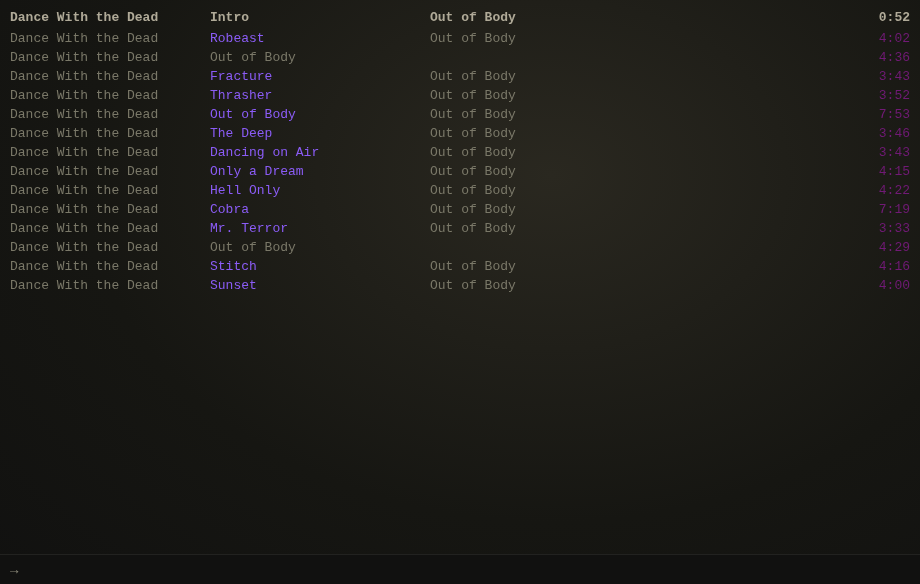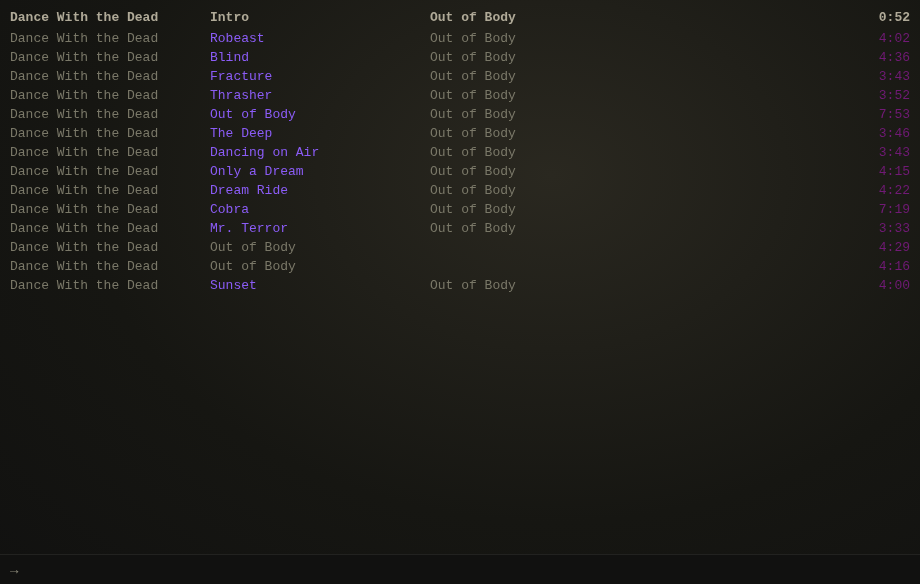--- a/index.html
+++ b/index.html
@@ -94,21 +94,20 @@
     <div class="col-duration">0:52</div>
   </div>
 <div class="track-row">
       <div class="col-artist">Dance With the Dead</div>
       <div class="col-title">Robeast</div>
       <div class="col-album">Out of Body</div>
       <div class="col-duration">4:02</div>
     </div>
     <div class="track-row">
       <div class="col-artist">Dance With the Dead</div>
-      <div class="col-title">Blind</div>
       <div class="col-album">Out of Body</div>
       <div class="col-duration">4:36</div>
     </div>
     <div class="track-row">
       <div class="col-artist">Dance With the Dead</div>
       <div class="col-title">Fracture</div>
       <div class="col-album">Out of Body</div>
       <div class="col-duration">3:43</div>
     </div>
     <div class="track-row">
@@ -136,21 +135,21 @@
       <div class="col-duration">3:43</div>
     </div>
     <div class="track-row">
       <div class="col-artist">Dance With the Dead</div>
       <div class="col-title">Only a Dream</div>
       <div class="col-album">Out of Body</div>
       <div class="col-duration">4:15</div>
     </div>
     <div class="track-row">
       <div class="col-artist">Dance With the Dead</div>
-      <div class="col-title">Dream Ride</div>
+      <div class="col-title">Hell Only</div>
       <div class="col-album">Out of Body</div>
       <div class="col-duration">4:22</div>
     </div>
     <div class="track-row">
       <div class="col-artist">Dance With the Dead</div>
       <div class="col-title">Cobra</div>
       <div class="col-album">Out of Body</div>
       <div class="col-duration">7:19</div>
     </div>
     <div class="track-row">
@@ -159,20 +158,21 @@
       <div class="col-album">Out of Body</div>
       <div class="col-duration">3:33</div>
     </div>
     <div class="track-row">
       <div class="col-artist">Dance With the Dead</div>
       <div class="col-album">Out of Body</div>
       <div class="col-duration">4:29</div>
     </div>
     <div class="track-row">
       <div class="col-artist">Dance With the Dead</div>
+      <div class="col-title">Stitch</div>
       <div class="col-album">Out of Body</div>
       <div class="col-duration">4:16</div>
     </div>
     <div class="track-row">
       <div class="col-artist">Dance With the Dead</div>
       <div class="col-title">Sunset</div>
       <div class="col-album">Out of Body</div>
       <div class="col-duration">4:00</div>
     </div>
   </div>

